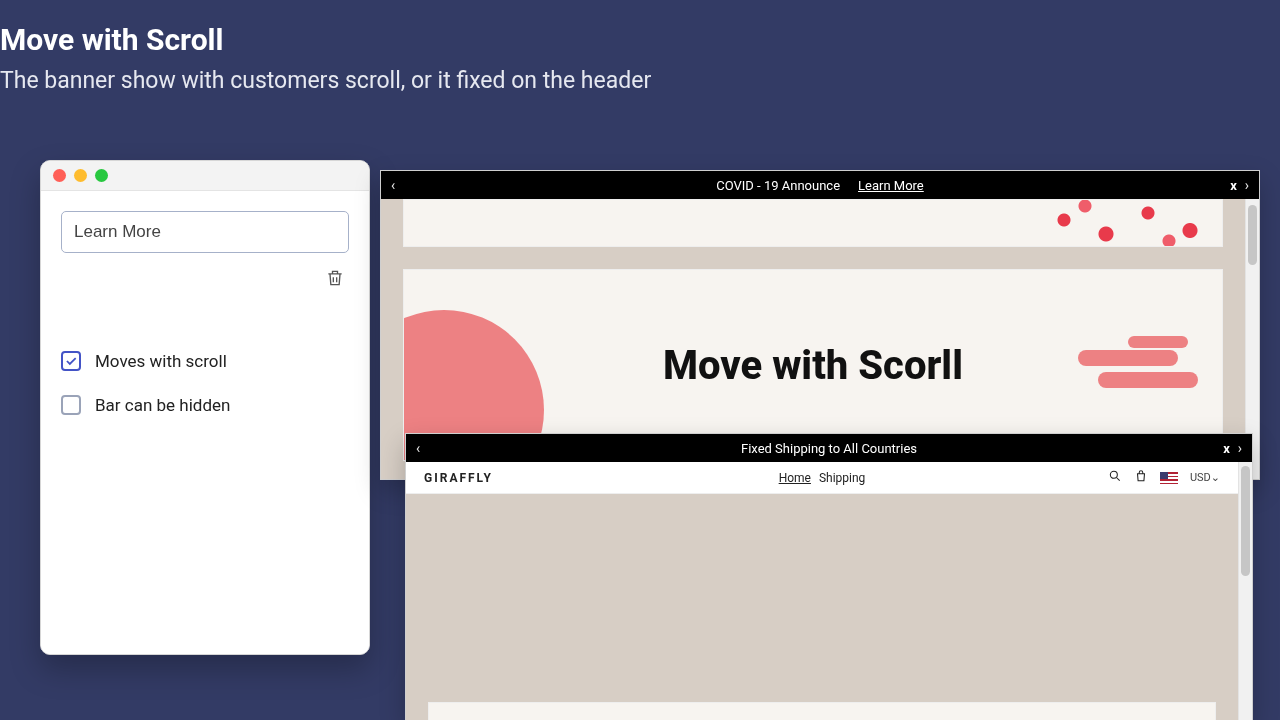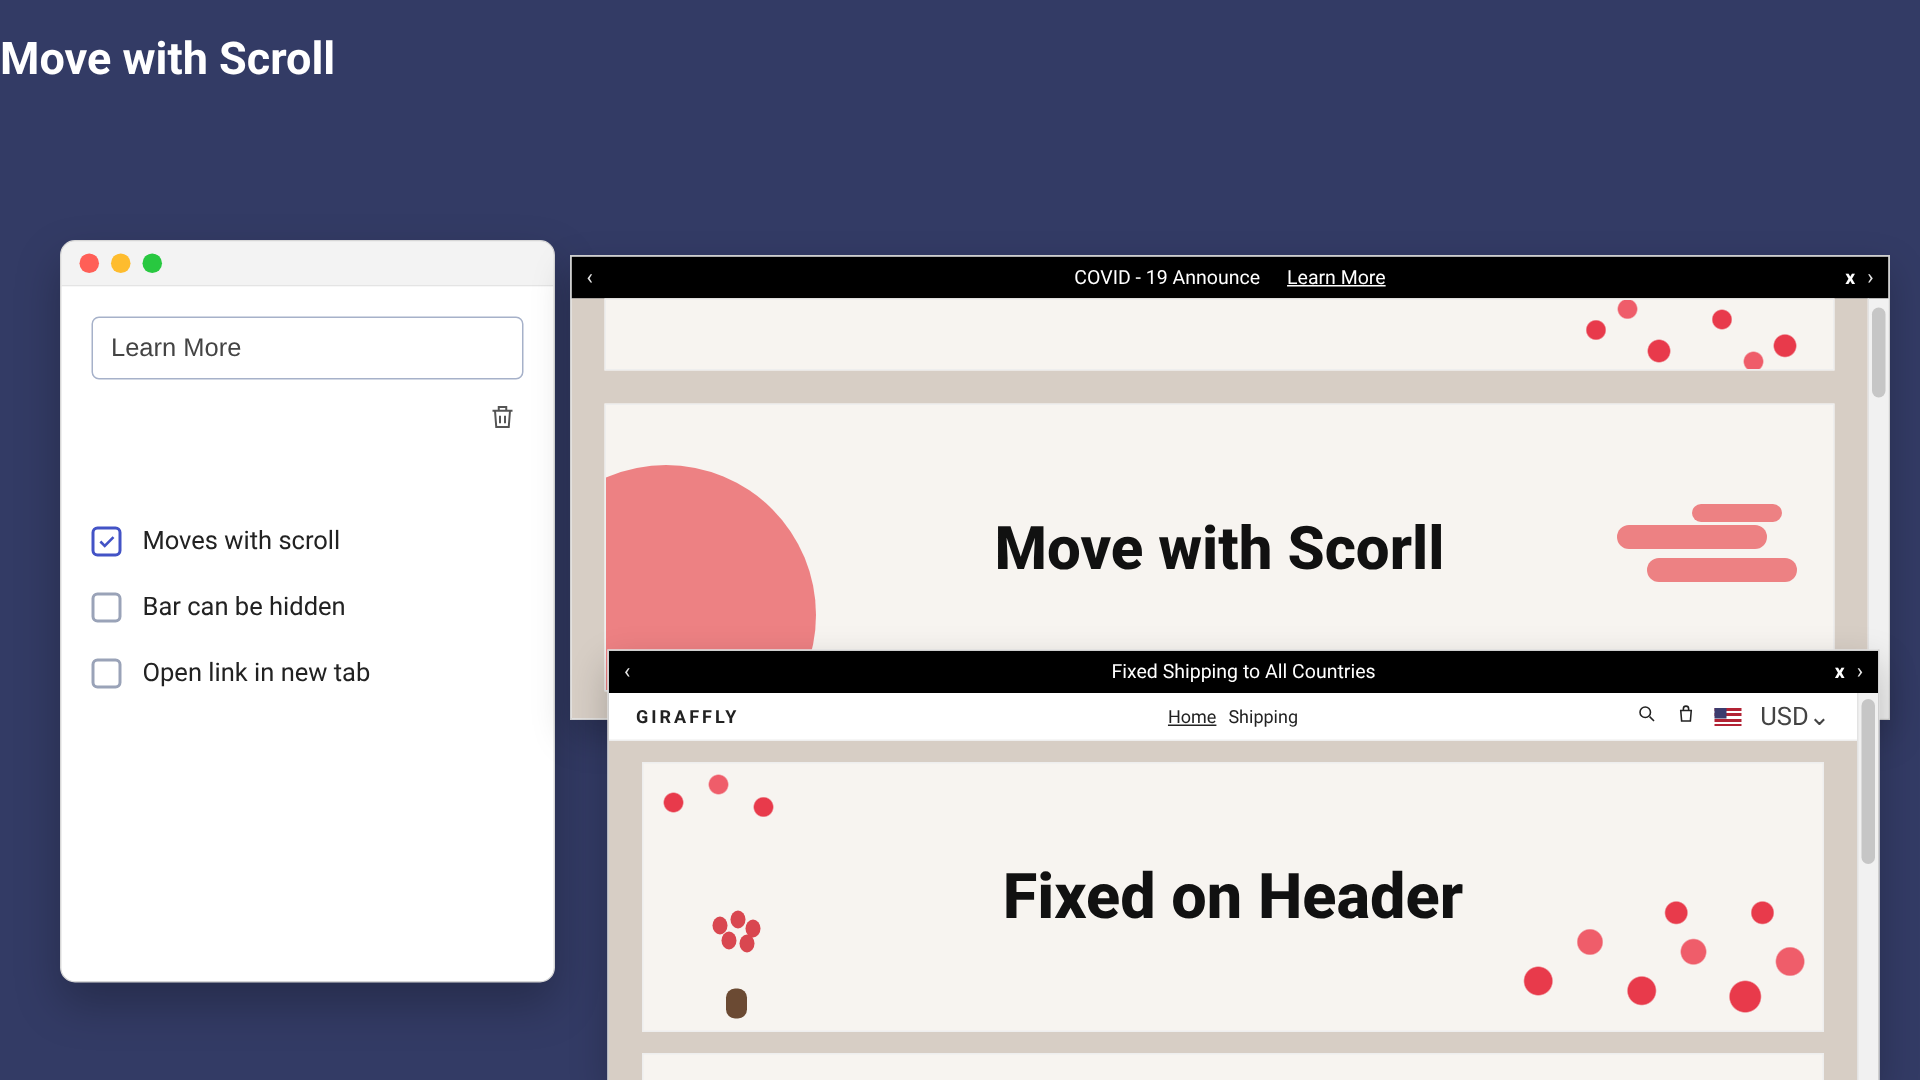--- a/index.html
+++ b/index.html
@@ -115,21 +115,21 @@
     border-bottom:1px solid #eee; display:flex; align-items:center; padding:0 18px;
     font-size:12px; color:#222;
   }
   .storebar .brand { font-weight:700; letter-spacing:2px; font-size:12px;}
   .storebar .navc { position:absolute; left:50%; transform:translateX(-50%); display:flex; gap:8px; }
   .storebar .navc .home { text-decoration:underline; }
   .storebar .right { margin-left:auto; display:flex; align-items:center; gap:12px; }
   .storebar svg { width:14px; height:14px; stroke:#222; fill:none; stroke-width:1.8;}
   .flag { width:18px; height:12px; background: linear-gradient(#b22234 0 15%, #fff 15% 30%, #b22234 30% 45%, #fff 45% 60%, #b22234 60% 75%, #fff 75% 90%, #b22234 90% 100%); position:relative;}
   .flag::before{content:"";position:absolute;left:0;top:0;width:8px;height:7px;background:#3c3b6e;}
-  .cur { font-size:17px; color:#444;}
+  .cur { font-size:11px; color:#444;}
   .page-bg-b { top:60px; }
   .banner-b { top:14px; height:180px; display:flex; align-items:center; justify-content:center; }
   .banner-b h2 { font-size:42px; font-weight:800; color:#111; }
   .balloons { position:absolute; left:40px; bottom:8px; }
   .balloons .cluster{ width:44px; height:50px; position:relative;}
   .balloons .cluster span{position:absolute;width:10px;height:12px;border-radius:50%;background:#d94750;}
   .balloons .cluster span:nth-child(1){left:6px;top:4px;}
   .balloons .cluster span:nth-child(2){left:18px;top:0;}
   .balloons .cluster span:nth-child(3){left:28px;top:6px;}
   .balloons .cluster span:nth-child(4){left:12px;top:14px;}
@@ -149,20 +149,21 @@
       radial-gradient(circle at 88% 60%, #ef5d6a 9px, transparent 10px),
       radial-gradient(circle at 55% 35%, #e83a4b 7px, transparent 8px),
       radial-gradient(circle at 80% 35%, #e83a4b 7px, transparent 8px);}
   .stub { position:absolute; left:22px; right:22px; bottom:0; height:18px; background:#f7f4f0; border:1px solid #eee; border-bottom:none;}
 </style>
 </head>
 <body>
 
 <div class="hero">
   <h1>Move with Scroll</h1>
+  <p>The banner show with customers scroll, or it fixed on the header</p>
 </div>
 
 <div class="mac-window">
   <div class="titlebar">
     <span class="tb-dot tb-red"></span>
     <span class="tb-dot tb-yellow"></span>
     <span class="tb-dot tb-green"></span>
   </div>
   <div class="panel-body">
     <input class="text-input" value="Learn More" style="">
@@ -179,24 +180,20 @@
           <svg viewBox="0 0 24 24">
               <path d="M5 12l5 5L20 7"></path>
             </svg>
         </span>
         <span>Moves with scroll</span>
       </label>
       <label class="check-item">
         <span class="cbox"></span>
         <span>Bar can be hidden</span>
       </label>
-      <label class="check-item">
-        <span class="cbox"></span>
-        <span>Open link in new tab</span>
-      </label>
     </div>
   </div>
 </div>
 
 <div class="preview preview-a">
   <div class="blackbar">
     <span class="bb-arrow">‹</span>
     <span class="center">
       <span>COVID - 19 Announce</span>
       <span class="lm">Learn More</span>
@@ -251,30 +248,15 @@
       <span class="flag"></span>
       <span class="cur">
         <span>USD</span><span>⌄</span>
       </span>
     </span>
   </div>
   <div class="scrollbar" style="top:28px;">
       <div class="thumb" style="top:4px;height:110px;"></div>
     </div>
   <div class="page-bg page-bg-b">
-    <div class="banner-strip banner-b">
-      <div class="flowers-tl"></div>
-      <div class="flowers-br"></div>
-      <div class="balloons">
-        <div class="cluster">
-            <span></span>
-            <span></span>
-            <span></span>
-            <span></span>
-            <span></span>
-          </div>
-        <div class="bear"></div>
-      </div>
-      <h2>Fixed on Header</h2>
-    </div>
     <div class="stub"></div>
   </div>
 </div>
 
 </body></html>

